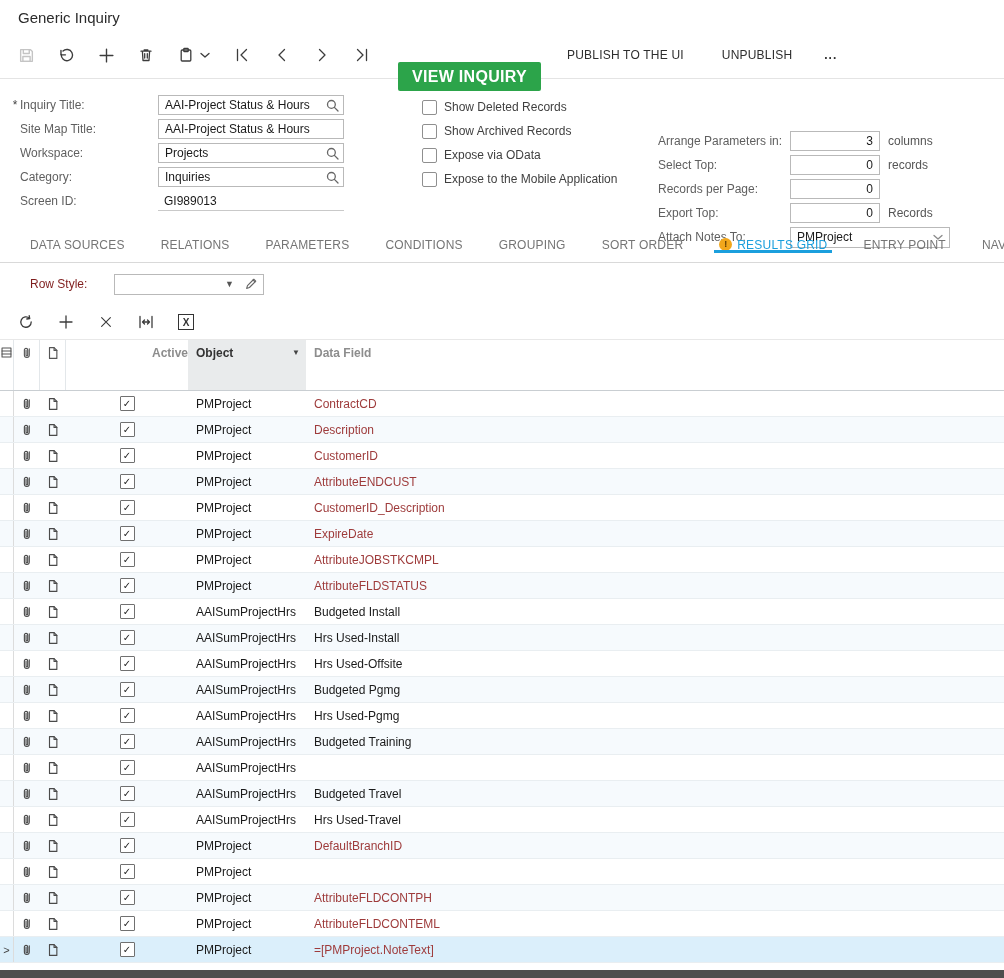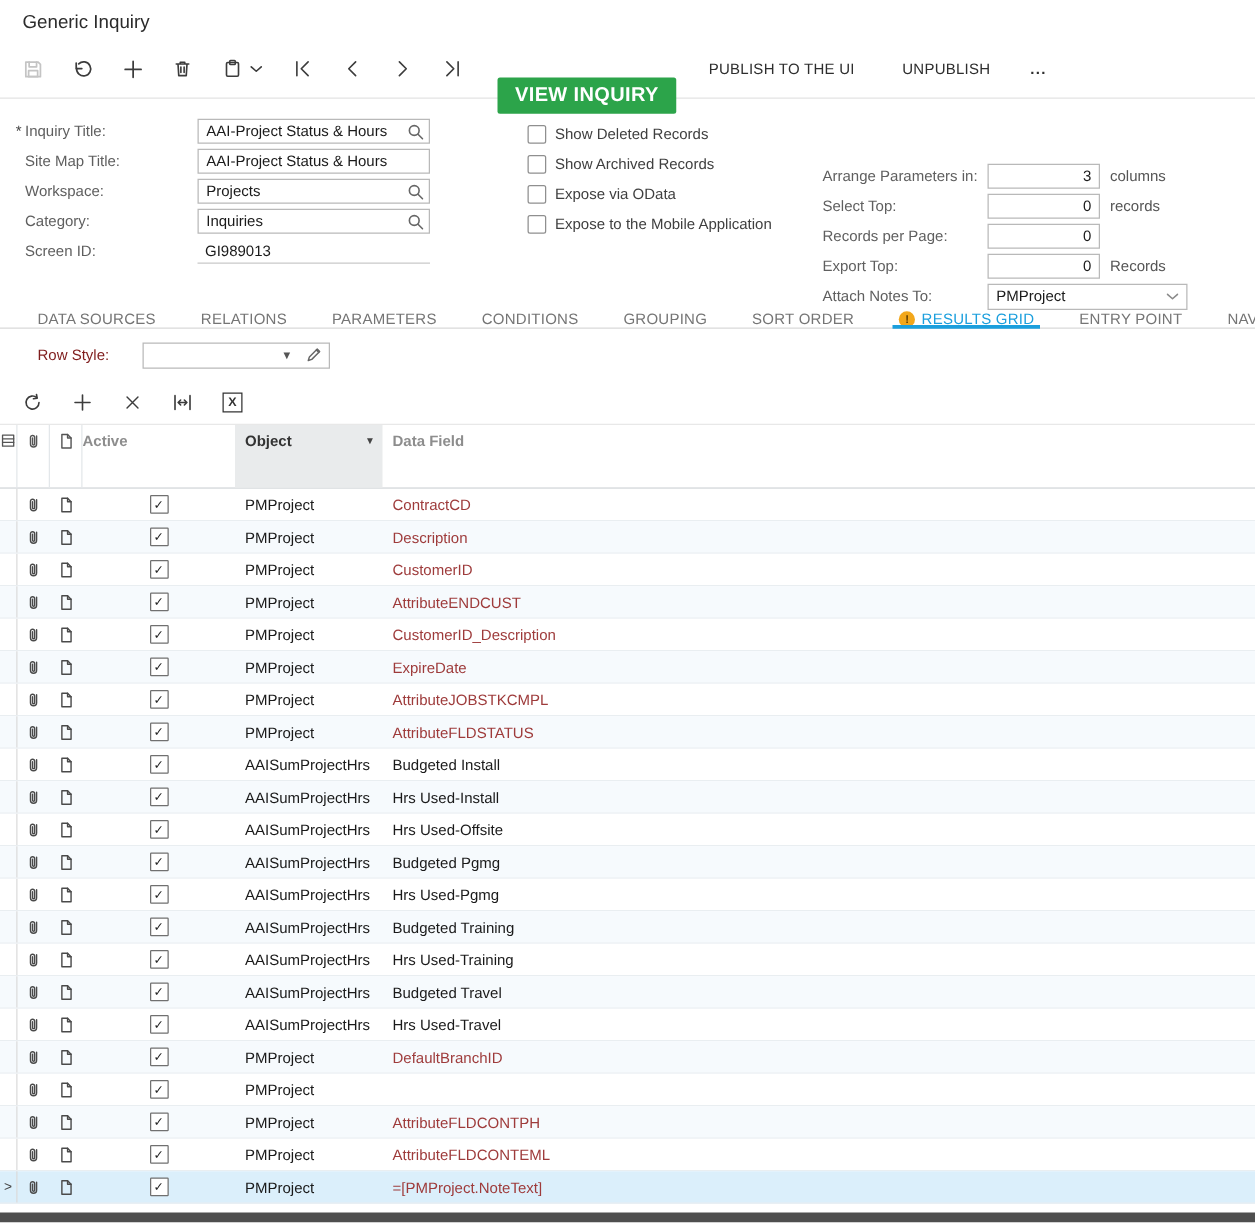--- a/index.html
+++ b/index.html
@@ -48,21 +48,21 @@
   .cblabel{color:#3f3f3f;}
   .fcol3{flex:1;padding-left:10px;margin-top:36px;}
   .frow3{display:flex;align-items:center;height:24px;}
   .flabel3{width:132px;color:#5f5f5f;}
   .numbox{width:90px;height:20px;border:1px solid #b9b9b9;box-sizing:border-box;display:flex;align-items:center;justify-content:flex-end;padding-right:6px;background:#fff;}
   .suffix{margin-left:8px;color:#555;}
   .selbox{width:160px;height:21px;border:1px solid #b9b9b9;box-sizing:border-box;display:flex;align-items:center;padding:0 6px;background:#fff;cursor:pointer;}
   .selbox .val{flex:1;}
   .selbox svg{color:#8a8a8a;}
   
-  .tab-bar{display:flex;align-items:flex-end;border-bottom:1px solid #d9d9d9;padding-left:30px;height:36px;box-sizing:border-box;}
+  .tab-bar{display:flex;align-items:center;border-bottom:1px solid #d9d9d9;padding-left:30px;height:36px;box-sizing:border-box;}
   .tab{display:flex;align-items:center;margin-right:36px;color:#757575;font-size:12px;letter-spacing:.2px;cursor:pointer;position:relative;white-space:nowrap;}
   .tab.active{color:#1b9fdd;}
   .tab.active::after{content:"";position:absolute;left:-5px;right:-5px;bottom:-1px;height:3px;background:#1b9fdd;}
   .warn-icon{
     width:13px;height:13px;border-radius:50%;background:#f2a71b;color:#5b3a00;
     font-size:9px;font-weight:bold;line-height:13px;text-align:center;margin-right:5px;flex:none;
   }
   
   .rowstyle{height:42px;display:flex;align-items:center;padding-left:30px;}
   .rs-label{color:#7f1d1d;width:84px;}
@@ -75,21 +75,21 @@
   .gbtn{width:40px;height:26px;display:flex;align-items:center;justify-content:center;color:#3c3c3c;cursor:pointer;}
   .excel-icon{width:14px;height:14px;border:1.5px solid #333;display:flex;align-items:center;justify-content:center;font-weight:bold;font-size:10px;color:#333;}
   .excel-icon::after{content:"X";}
   
   .grid-cols{display:grid;grid-template-columns:14px 26px 26px 122px 118px 1fr;}
   .grid-header{height:51px;border-bottom:1px solid #c9ced2;box-sizing:border-box;background:#fff;}
   .hcell{padding-top:6px;box-sizing:border-box;color:#8d8d8d;font-weight:600;}
   .hcell.bordered{border-right:1px solid #e3e7ea;}
   .sel-h{display:flex;justify-content:center;color:#555;}
   .icon-h{display:flex;justify-content:center;color:#555;}
-  .active-h{text-align:left;}
+  .active-h{text-align:right;}
   .object-h{background:#e9ebec;color:#333;padding-left:8px;position:relative;}
   .sort{position:absolute;right:6px;top:8px;font-size:8px;color:#444;font-weight:normal;}
   .field-h{padding-left:8px;}
   .grid-body{}
   .grid-row{height:26px;border-bottom:1px solid #e9eef1;box-sizing:border-box;background:#fff;cursor:pointer;}
   .grid-row:nth-child(even){background:#f6fafd;}
   .grid-row.selected{background:#dbeffb;}
   .cell{display:flex;align-items:center;box-sizing:border-box;}
   .cell.sel{justify-content:center;border-right:1px solid #dcdcdc;color:#444;font-size:11px;}
   .icon-cell{justify-content:center;color:#4a4a4a;}
@@ -651,21 +651,20 @@
     <div class="cell icon-cell">
       <svg class="ic" width="14" height="14" viewBox="0 0 16 16">
           <path d="M4 1.8 h5.2 L12.4 5 v9.2 H4 z"></path>
           <path d="M9.2 1.8 V5 h3.2"></path>
         </svg>
     </div>
     <div class="cell active-cell">
       <span class="cbx checked"></span>
     </div>
     <div class="cell object-cell">AAISumProjectHrs</div>
-    <div class="cell field-cell">Hrs Used-Training</div>
   </div>
     <div class="grid-row grid-cols">
     <div class="cell sel"></div>
     <div class="cell icon-cell">
       <svg class="ic" width="14" height="14" viewBox="0 0 16 16">
           <path d="M10.6 3.2 v7.2 a2.8 2.8 0 0 1 -5.6 0 V4.6 a1.9 1.9 0 0 1 3.8 0 v5.8 a.95 .95 0 0 1 -1.9 0 V5"></path>
         </svg>
     </div>
     <div class="cell icon-cell">
       <svg class="ic" width="14" height="14" viewBox="0 0 16 16">

